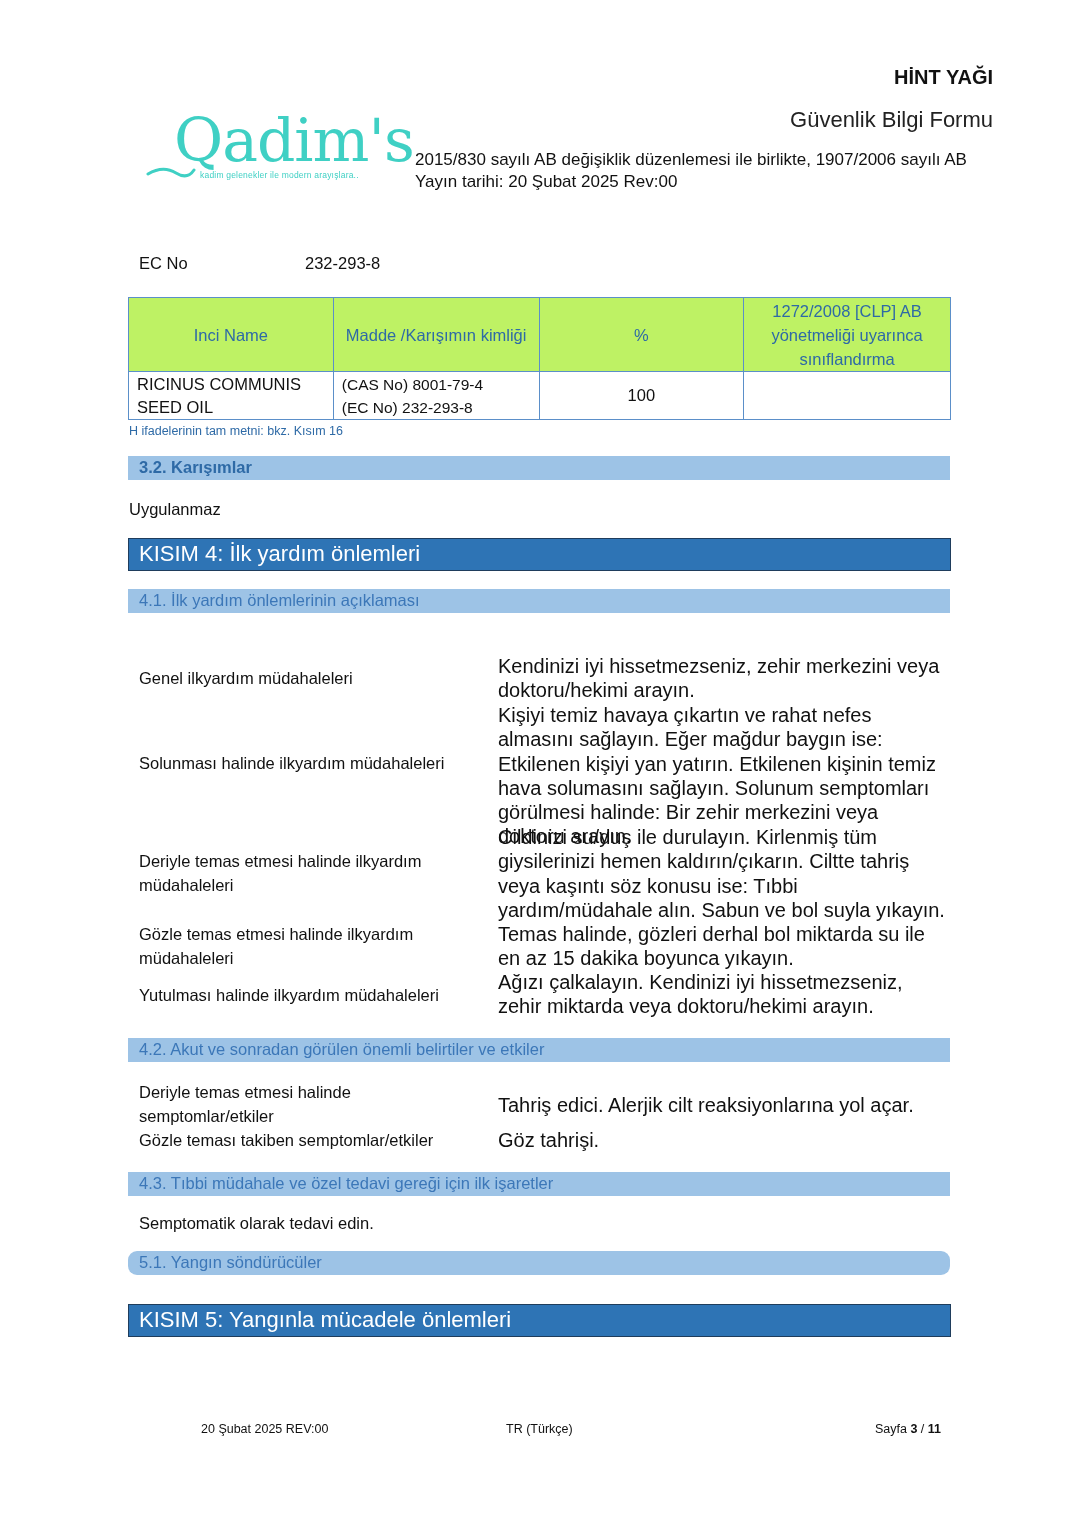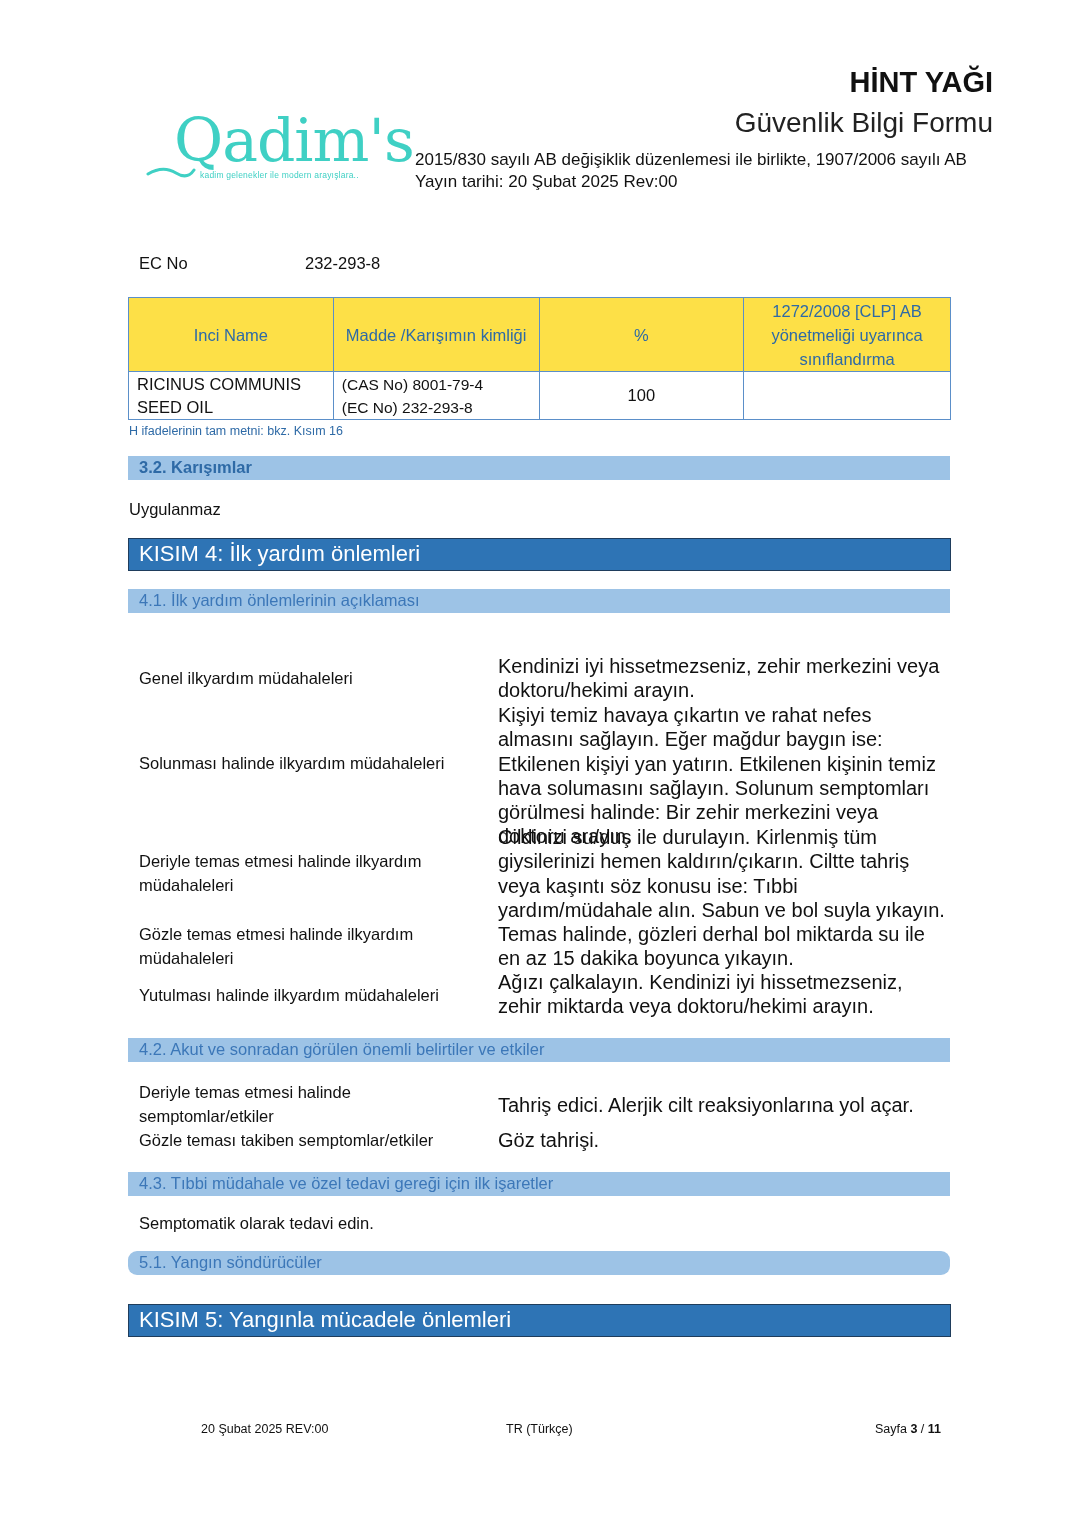--- a/index.html
+++ b/index.html
@@ -9,32 +9,32 @@
   }
   .abs { position: absolute; }
 
   
   .logo { left: 146px; top: 108px; width: 240px; height: 80px; }
   .logo-word { position: absolute; left: 0; top: 0; font-family: "DejaVu Serif", "Liberation Serif", serif;
     font-size: 60px; line-height: 64px; color: #3fd0c4; letter-spacing: -1px; font-weight: normal; margin-left: 28px; }
   .logo-tag { position: absolute; left: 54px; top: 62px; font-size: 8.5px; color: #3fd0c4; white-space: nowrap; letter-spacing: 0.2px; }
   .logo-wave { position: absolute; left: 0; top: 58px; }
 
-  .title { right: 87px; top: 66px; font-size: 29px; font-weight: bold; color: #111; text-align: right; }
-  .subtitle { right: 87px; top: 107px; font-size: 28px; color: #222; text-align: right; }
+  .title { right: 87px; top: 66px; font-size: 20px; font-weight: bold; color: #111; text-align: right; }
+  .subtitle { right: 87px; top: 107px; font-size: 22px; color: #222; text-align: right; }
   .reg { left: 415px; top: 149px; font-size: 17px; line-height: 22px; color: #111; }
 
   
   .ec-label { left: 139px; top: 254px; font-size: 16.5px; }
   .ec-value { left: 305px; top: 254px; font-size: 16.5px; }
 
   
   table.comp { position: absolute; left: 128px; top: 297px; width: 823px; border-collapse: collapse; font-size: 16.5px; }
   table.comp td, table.comp th { border: 1.5px solid #5b8fc9; padding: 0 8px; }
-  table.comp th { background: #fde047; color: #2e6aa6; font-weight: normal; height: 73px; text-align: center; line-height: 24px; }
+  table.comp th { background: #bef264; color: #2e6aa6; font-weight: normal; height: 73px; text-align: center; line-height: 24px; }
   table.comp td { height: 47px; line-height: 23px; vertical-align: middle; }
   .c-mid { text-align: center; }
   .c-small { font-size: 15.5px; }
 
   .hnote { left: 129px; top: 424px; font-size: 12.5px; color: #2e6aa6; }
 
   
   .subbar { left: 128px; width: 822px; height: 24px; background: #9dc3e6; }
   .subbar span { position: absolute; left: 11px; top: 2px; font-size: 16.5px; color: #3c77b8; white-space: nowrap; }
   .subbar.bold span { font-weight: bold; color: #2e6aa6; text-align: right; }

